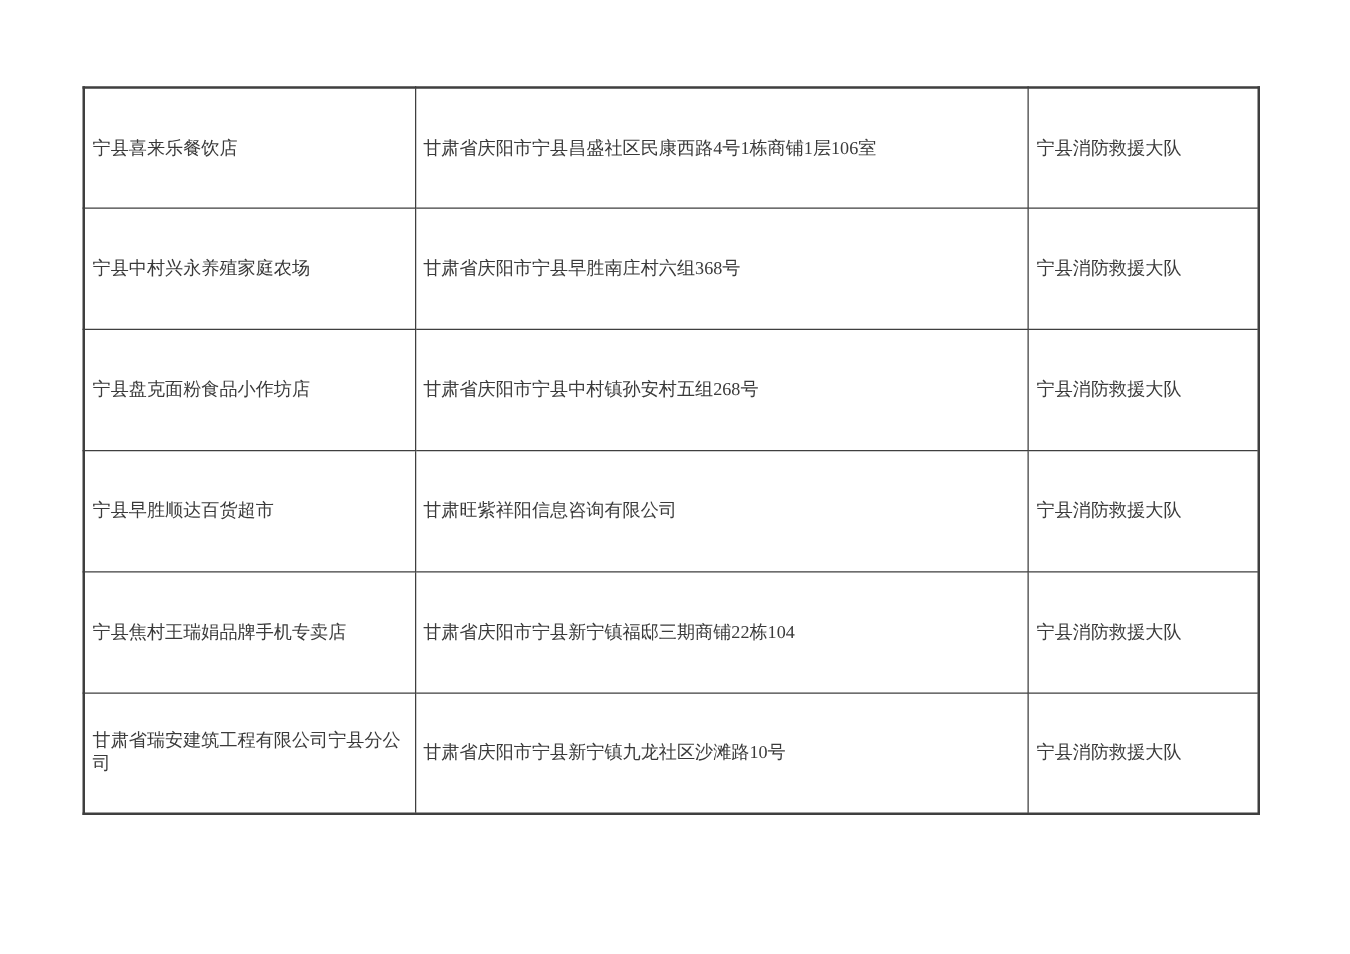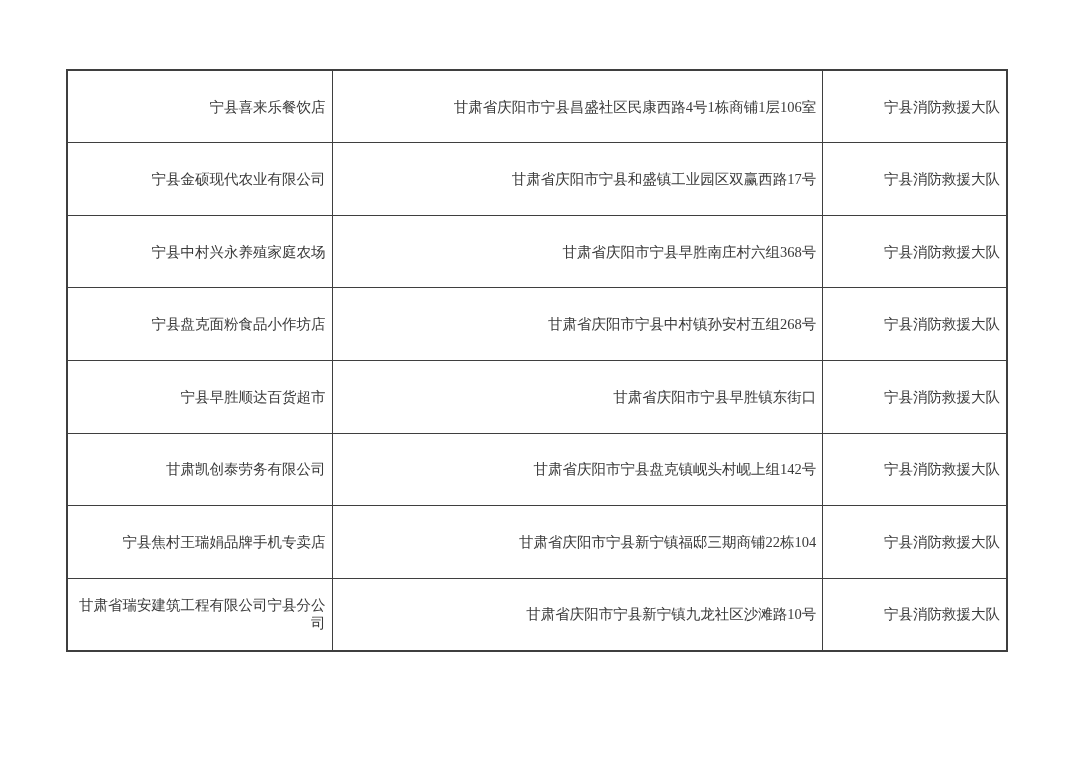--- a/index.html
+++ b/index.html
@@ -24,21 +24,21 @@
     border-collapse: collapse;
     table-layout: fixed;
     border: 2px solid var(--border-color, #3f3f3f);
   }
   table.biz-table col.c1 { width: 28.2%; }
   table.biz-table col.c2 { width: 52.2%; }
   table.biz-table col.c3 { width: 19.6%; }
   table.biz-table tr { height: 48.58px; }
   table.biz-table td {
     border: 1px solid var(--border-color, #3f3f3f);
-    text-align: right;
+    text-align: left;
     vertical-align: middle;
     color: var(--text-color, #3a3a3a);
     font-size: 14.5px;
     line-height: 1.25;
     padding: 2px 6px;
     overflow: hidden;
   }
 </style>
 </head>
 <body>
@@ -50,42 +50,32 @@
       <col class="c2">
       <col class="c3">
     </colgroup>
     <tbody id="table-body">
         <tr>
           <td>宁县喜来乐餐饮店</td>
           <td>甘肃省庆阳市宁县昌盛社区民康西路4号1栋商铺1层106室</td>
           <td>宁县消防救援大队</td>
         </tr>
         <tr>
-          <td>宁县金硕现代农业有限公司</td>
-          <td>甘肃省庆阳市宁县和盛镇工业园区双赢西路17号</td>
-          <td>宁县消防救援大队</td>
-        </tr>
-        <tr>
           <td>宁县中村兴永养殖家庭农场</td>
           <td>甘肃省庆阳市宁县早胜南庄村六组368号</td>
           <td>宁县消防救援大队</td>
         </tr>
         <tr>
           <td>宁县盘克面粉食品小作坊店</td>
           <td>甘肃省庆阳市宁县中村镇孙安村五组268号</td>
           <td>宁县消防救援大队</td>
         </tr>
         <tr>
           <td>宁县早胜顺达百货超市</td>
-          <td>甘肃省庆阳市宁县早胜镇东街口</td>
-          <td>宁县消防救援大队</td>
-        </tr>
-        <tr>
-          <td>甘肃凯创泰劳务有限公司</td>
-          <td>甘肃省庆阳市宁县盘克镇岘头村岘上组142号</td>
+          <td>甘肃旺紫祥阳信息咨询有限公司</td>
           <td>宁县消防救援大队</td>
         </tr>
         <tr>
           <td>宁县焦村王瑞娟品牌手机专卖店</td>
           <td>甘肃省庆阳市宁县新宁镇福邸三期商铺22栋104</td>
           <td>宁县消防救援大队</td>
         </tr>
         <tr>
           <td>甘肃省瑞安建筑工程有限公司宁县分公司</td>
           <td>甘肃省庆阳市宁县新宁镇九龙社区沙滩路10号</td>

